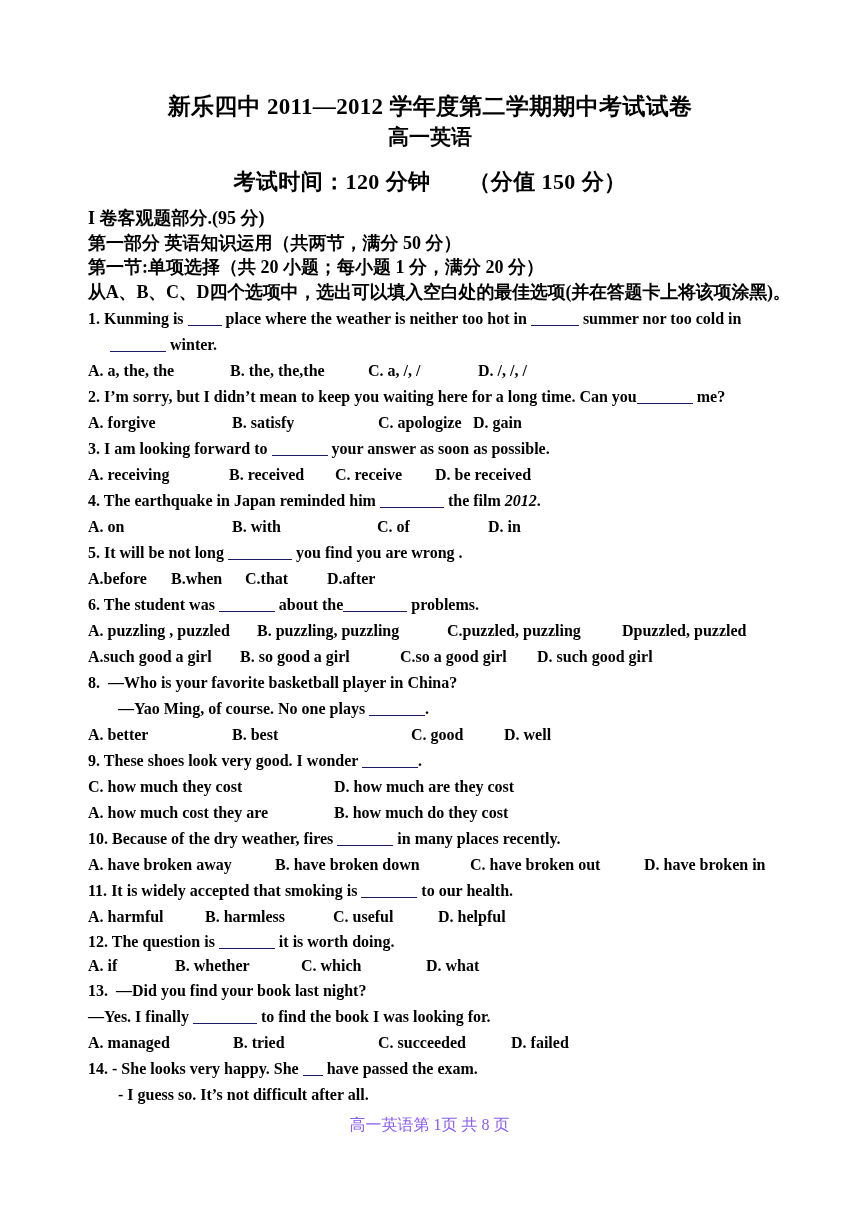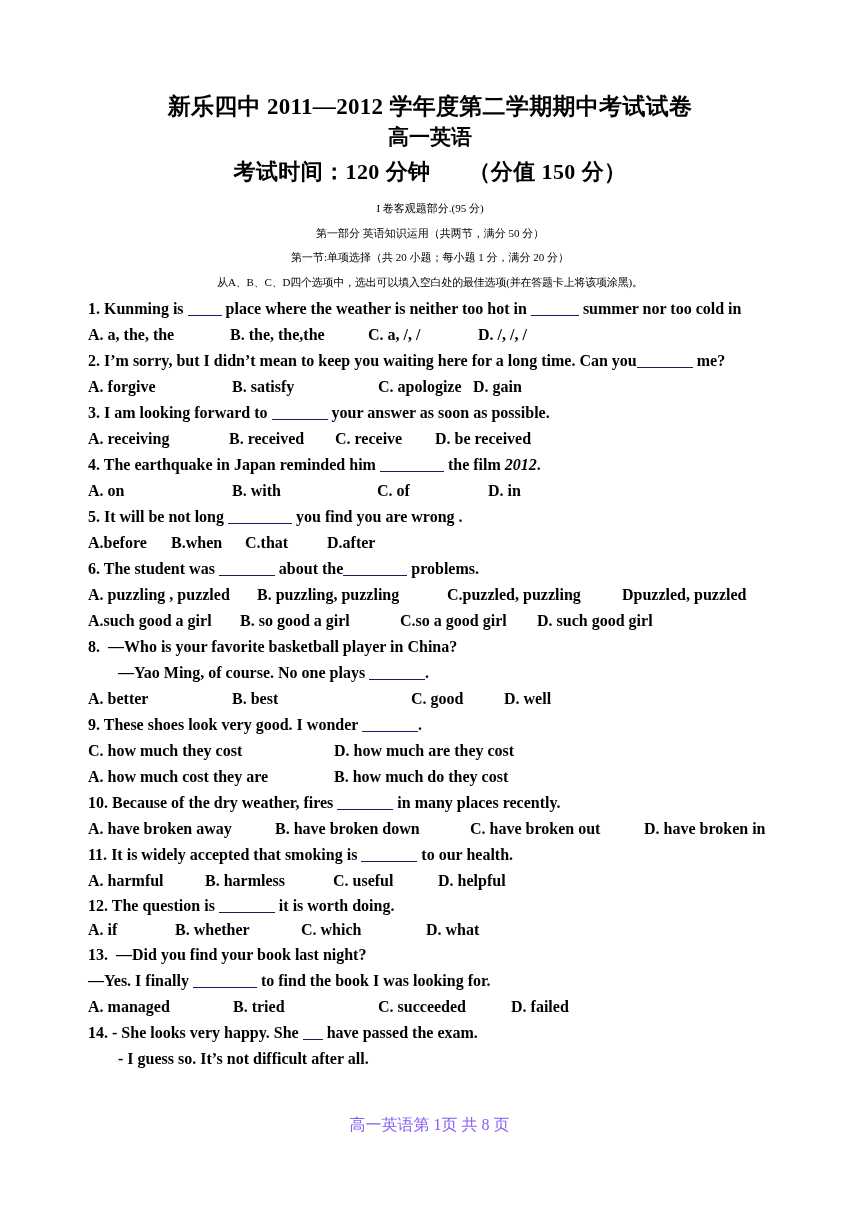--- a/index.html
+++ b/index.html
@@ -44,38 +44,37 @@
   .title-sub {
     font-size: 21px;
     font-weight: bold;
     line-height: 28px;
     margin-top: 1px;
   }
   .title-exam {
     font-size: 22px;
     font-weight: bold;
     line-height: 30px;
-    margin-top: 6px;
+    margin-top: 16px;
     letter-spacing: 0.4px;
   }
   .title-exam .gap {
     display: inline-block;
     width: 38px;
   }
 
   
   .instructions {
     margin-top: 9px;
   }
   .ins-line {
-    font-size: 11px;
-    font-weight: normal;
+    font-size: 18px;
+    font-weight: bold;
     line-height: 24.5px;
     white-space: nowrap;
-    text-align: center;
   }
   .ins-line.tight {
     letter-spacing: -0.2px;
   }
 
   
   .questions {
     margin-top: 2px;
   }
   .q-line {
@@ -149,20 +148,21 @@
     <div class="instructions">
       <div class="ins-line">I 卷客观题部分.(95 分)</div>
       <div class="ins-line">第一部分 英语知识运用（共两节，满分 50 分）</div>
       <div class="ins-line">第一节:单项选择（共 20 小题；每小题 1 分，满分 20 分）</div>
       <div class="ins-line tight">从A、B、C、D四个选项中，选出可以填入空白处的最佳选项(并在答题卡上将该项涂黑)。</div>
     </div>
 
     <div class="questions">
 
       <div class="q-line wrap"><span>1.</span> <span>Kunming is</span> <span class="blank b-s"></span> <span>place where the weather is neither too hot in</span> <span class="blank b-m"></span> <span>summer nor too cold in</span></div>
+      <div class="q-line indent-1"><span class="blank b-l"></span> <span>winter.</span></div>
       <div class="opts"><span class="op" style="width:142px">A. a, the, the</span><span class="op" style="width:138px">B. the, the,the</span><span class="op" style="width:110px">C. a, /, /</span><span class="op">D. /, /, /</span></div>
 
       <div class="q-line"><span>2.</span> <span>I’m sorry, but I didn’t mean to keep you waiting here for a long time. Can you</span><span class="blank b-l"></span> <span>me?</span></div>
       <div class="opts"><span class="op" style="width:144px">A. forgive</span><span class="op" style="width:146px">B. satisfy</span><span class="op" style="width:95px">C. apologize</span><span class="op">D. gain</span></div>
 
       <div class="q-line"><span>3.</span> <span>I am looking forward to</span> <span class="blank b-l"></span> <span>your answer as soon as possible.</span></div>
       <div class="opts"><span class="op" style="width:141px">A. receiving</span><span class="op" style="width:106px">B. received</span><span class="op" style="width:100px">C. receive</span><span class="op">D. be received</span></div>
 
       <div class="q-line italic-tail"><span>4.</span> <span>The earthquake in Japan reminded him</span> <span class="blank b-xl"></span> <span>the film</span> <i>2012</i><span>.</span></div>
       <div class="opts"><span class="op" style="width:144px">A. on</span><span class="op" style="width:145px">B. with</span><span class="op" style="width:111px">C. of</span><span class="op">D. in</span></div>

